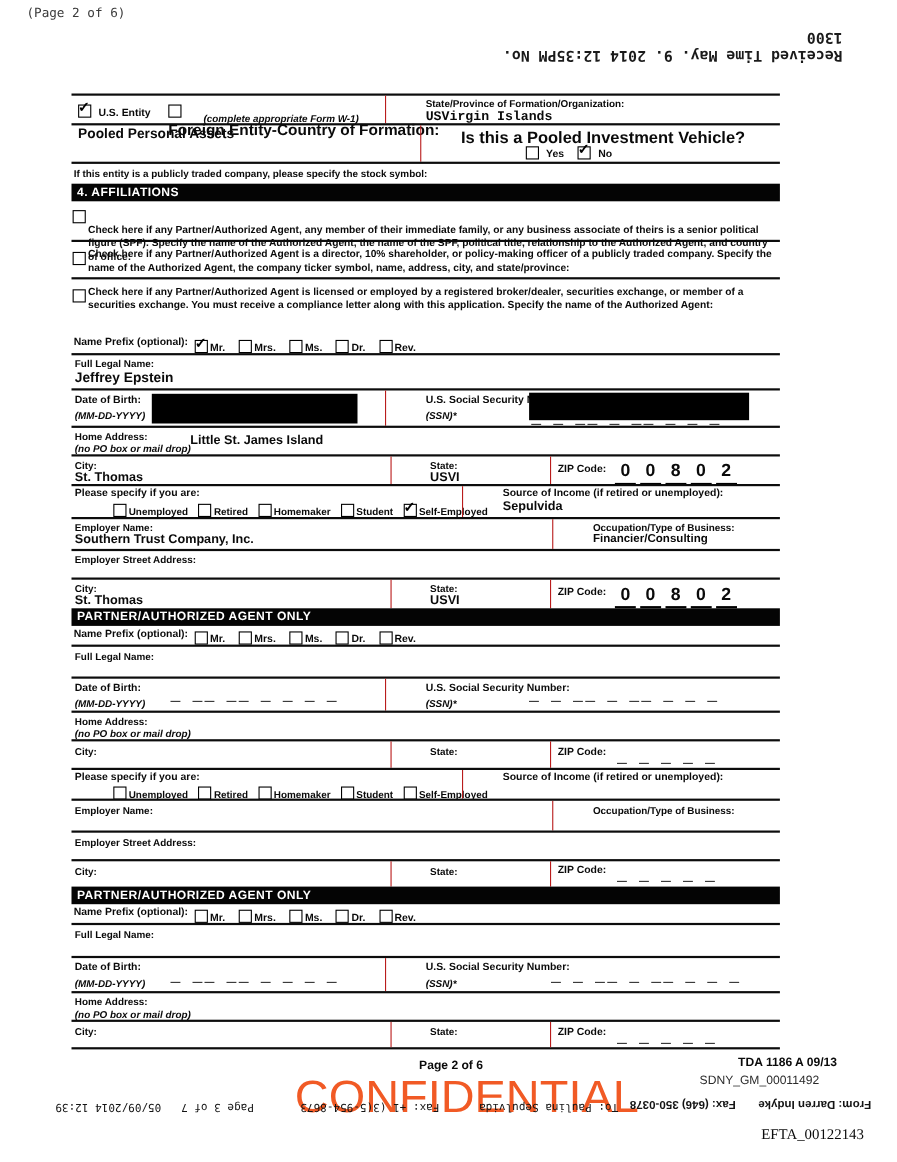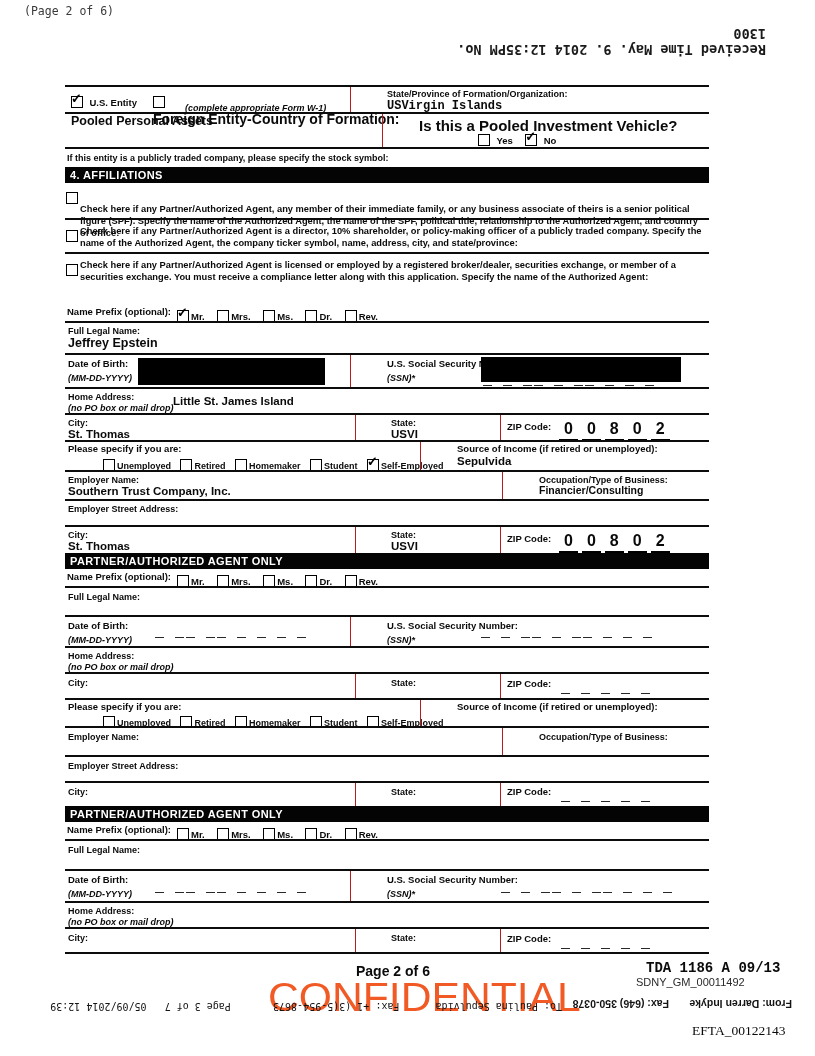--- a/index.html
+++ b/index.html
@@ -22,21 +22,21 @@
   .cb{display:inline-block;width:10px;height:10px;border:1.5px solid #000;background:#fff;
       vertical-align:-2px;margin-right:2px;position:relative;}
   .cb .check{position:absolute;top:-5px;left:-1px;font-size:13px;font-weight:bold;color:#000;line-height:1;}
   .opt{font-size:9.5px;font-weight:bold;margin-right:8px;white-space:nowrap;}
   .redact{position:absolute;background:#000;}
   .dashes{font-size:9px;font-weight:bold;letter-spacing:2px;white-space:pre;color:#111;}
   .zipbox{font-size:16px;font-weight:bold;letter-spacing:0;}
   .zipbox span{display:inline-block;border-bottom:2px solid #000;padding:0 5px 1px 5px;margin-right:4px;text-align:center;}
   .faxline{font-size:10px;white-space:pre;color:#141414;}
   #confidential{font-size:41px;letter-spacing:0px;color:#F15A25;font-weight:normal;transform:scaleX(1.04);transform-origin:left;}
-  .tiny{font-size:14px;font-weight:bold;}
+  .tiny{font-size:11px;font-weight:bold;margin-left:25px;}
 </style>
 </head>
 <body>
 
 <div class="abs mono" style="left:24px;top:4px;font-size:11.5px;color:#3a3a3a;">(Page 2  of  6)</div>
 
 <div class="abs mono flip" style="left:448px;top:26px;width:318px;font-size:13.5px;font-weight:bold;color:#1a1a1a;">Received Time May. 9. 2014 12:35PM No. 1300</div>
 
 <div id="form">
 
@@ -329,21 +329,21 @@
     </div>
     <div class="cell vdiv" style="left:435px;width:209px;">
       <span class="abs lbl" style="left:6px;top:5px;font-size:9.5px;">ZIP Code:</span>
       <span class="abs dashes" style="left:60px;top:14px;">—  —  —  —  —</span>
     </div>
   </div>
 
 </div>
 
 <div class="abs tiny" style="left:356px;top:963px;">Page 2 of 6</div>
-<div class="abs tiny" style="left:646px;top:960px;font-family:Liberation Mono, monospace;">TDA 1186 A 09/13</div>
+<div class="abs tiny" style="left:646px;top:960px;">TDA 1186 A 09/13</div>
 <div class="abs" style="left:636px;top:976px;font-size:11px;color:#2a2a2a;">SDNY_GM_00011492</div>
 
 <div class="abs" id="confidential" style="left:268px;top:974px;">CONFIDENTIAL</div>
 
 <div class="abs flip faxline mono" style="left:76px;top:1001px;width:486px;">To: Paulina Sepulvida      Fax: +1 (3(5-954-8673       Page 3 of 7   05/09/2014 12:39</div>
 <div class="abs flip faxline" style="left:578px;top:998px;width:214px;font-size:10.5px;font-weight:bold;">From: Darren Indyke       Fax: (646) 350-0378</div>
 
 <div class="abs" style="left:692px;top:1023px;font-family:'Liberation Serif',serif;font-size:13.5px;">EFTA_00122143</div>
 
 </body></html>

